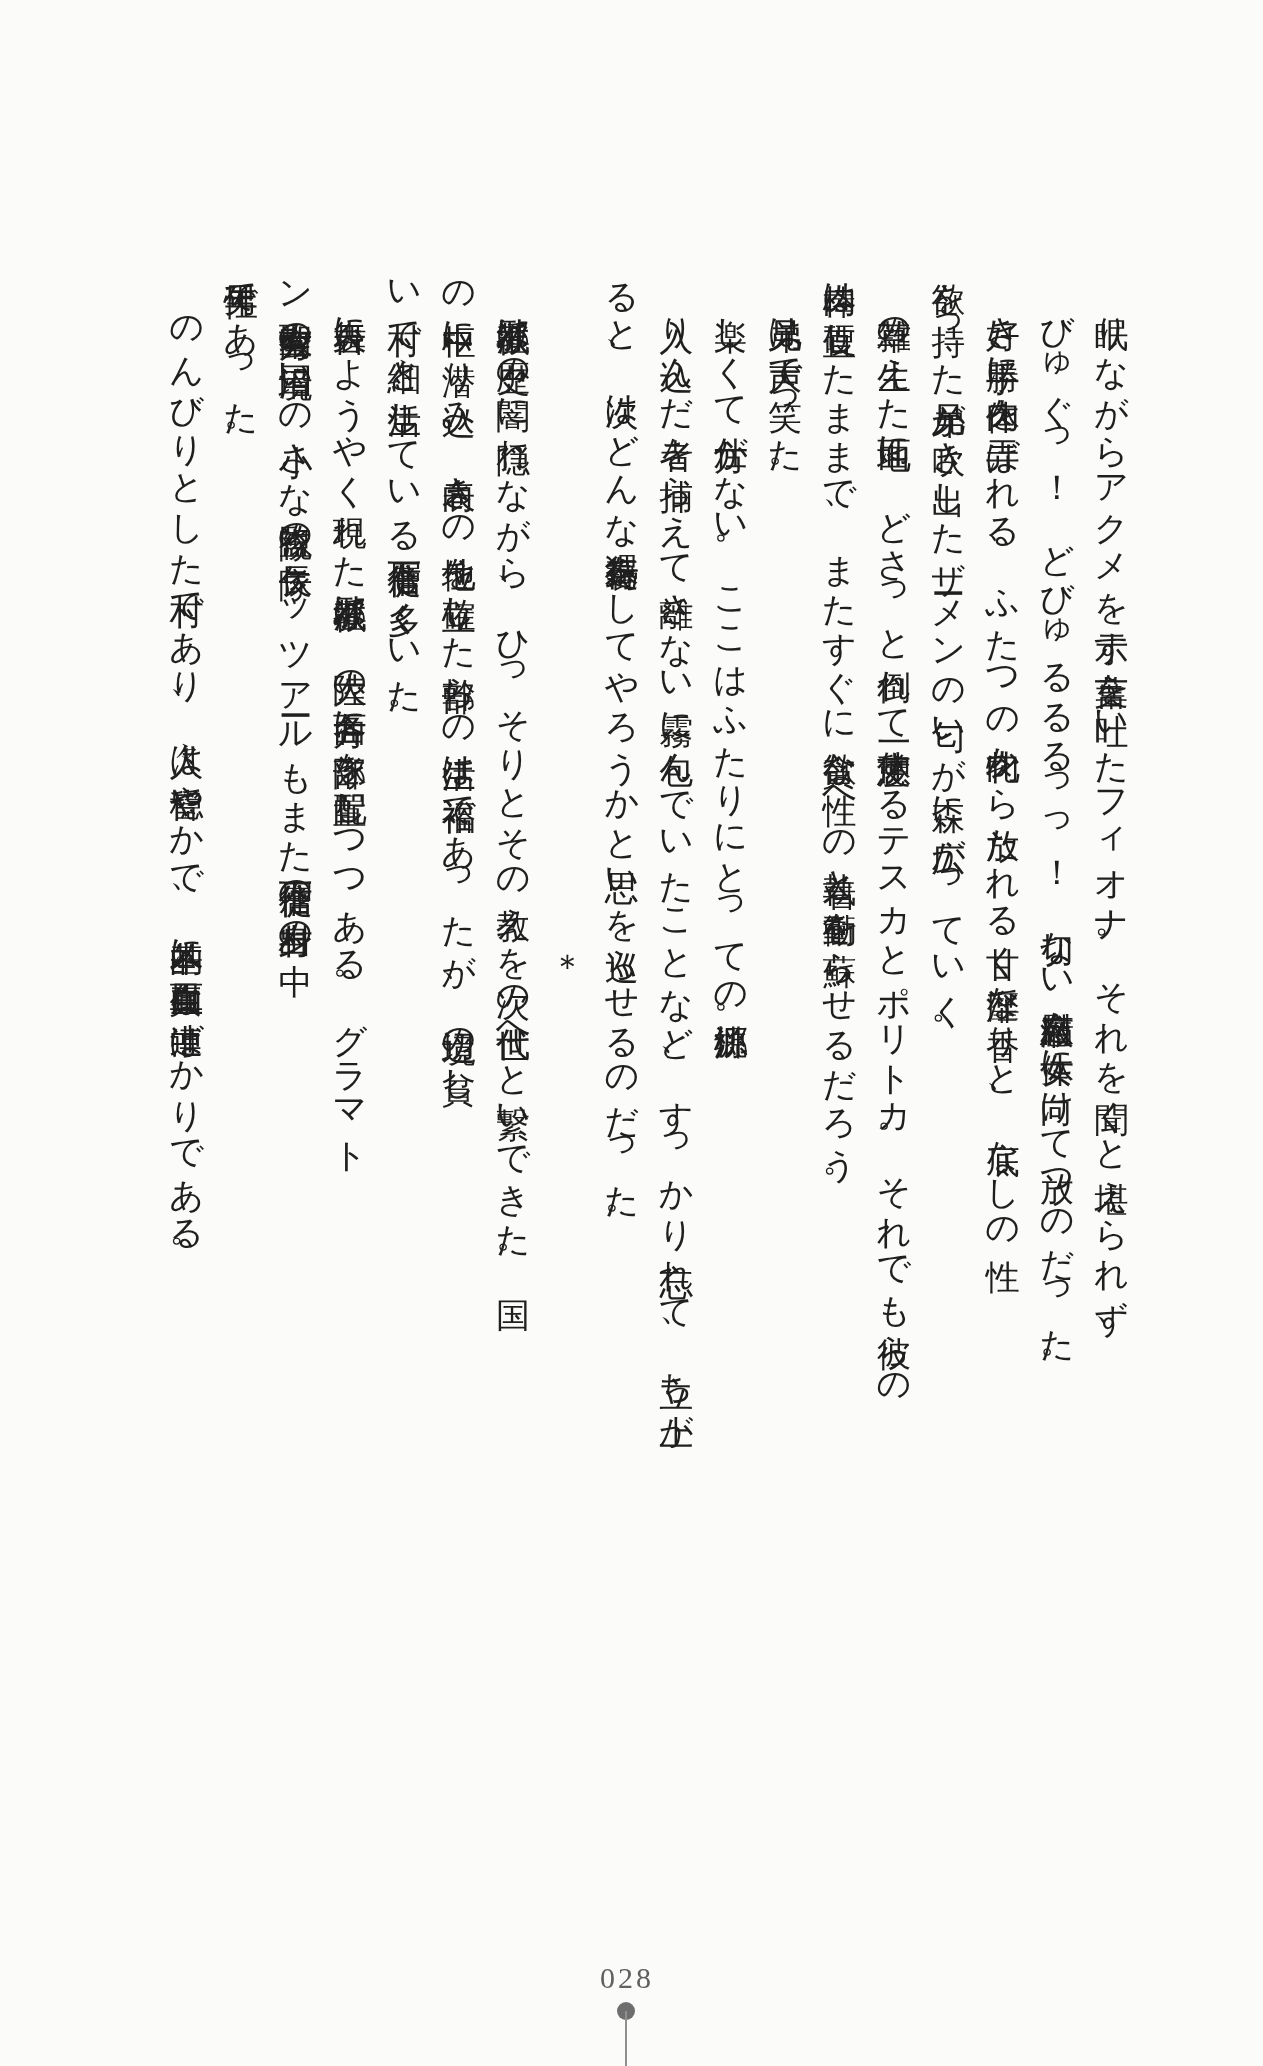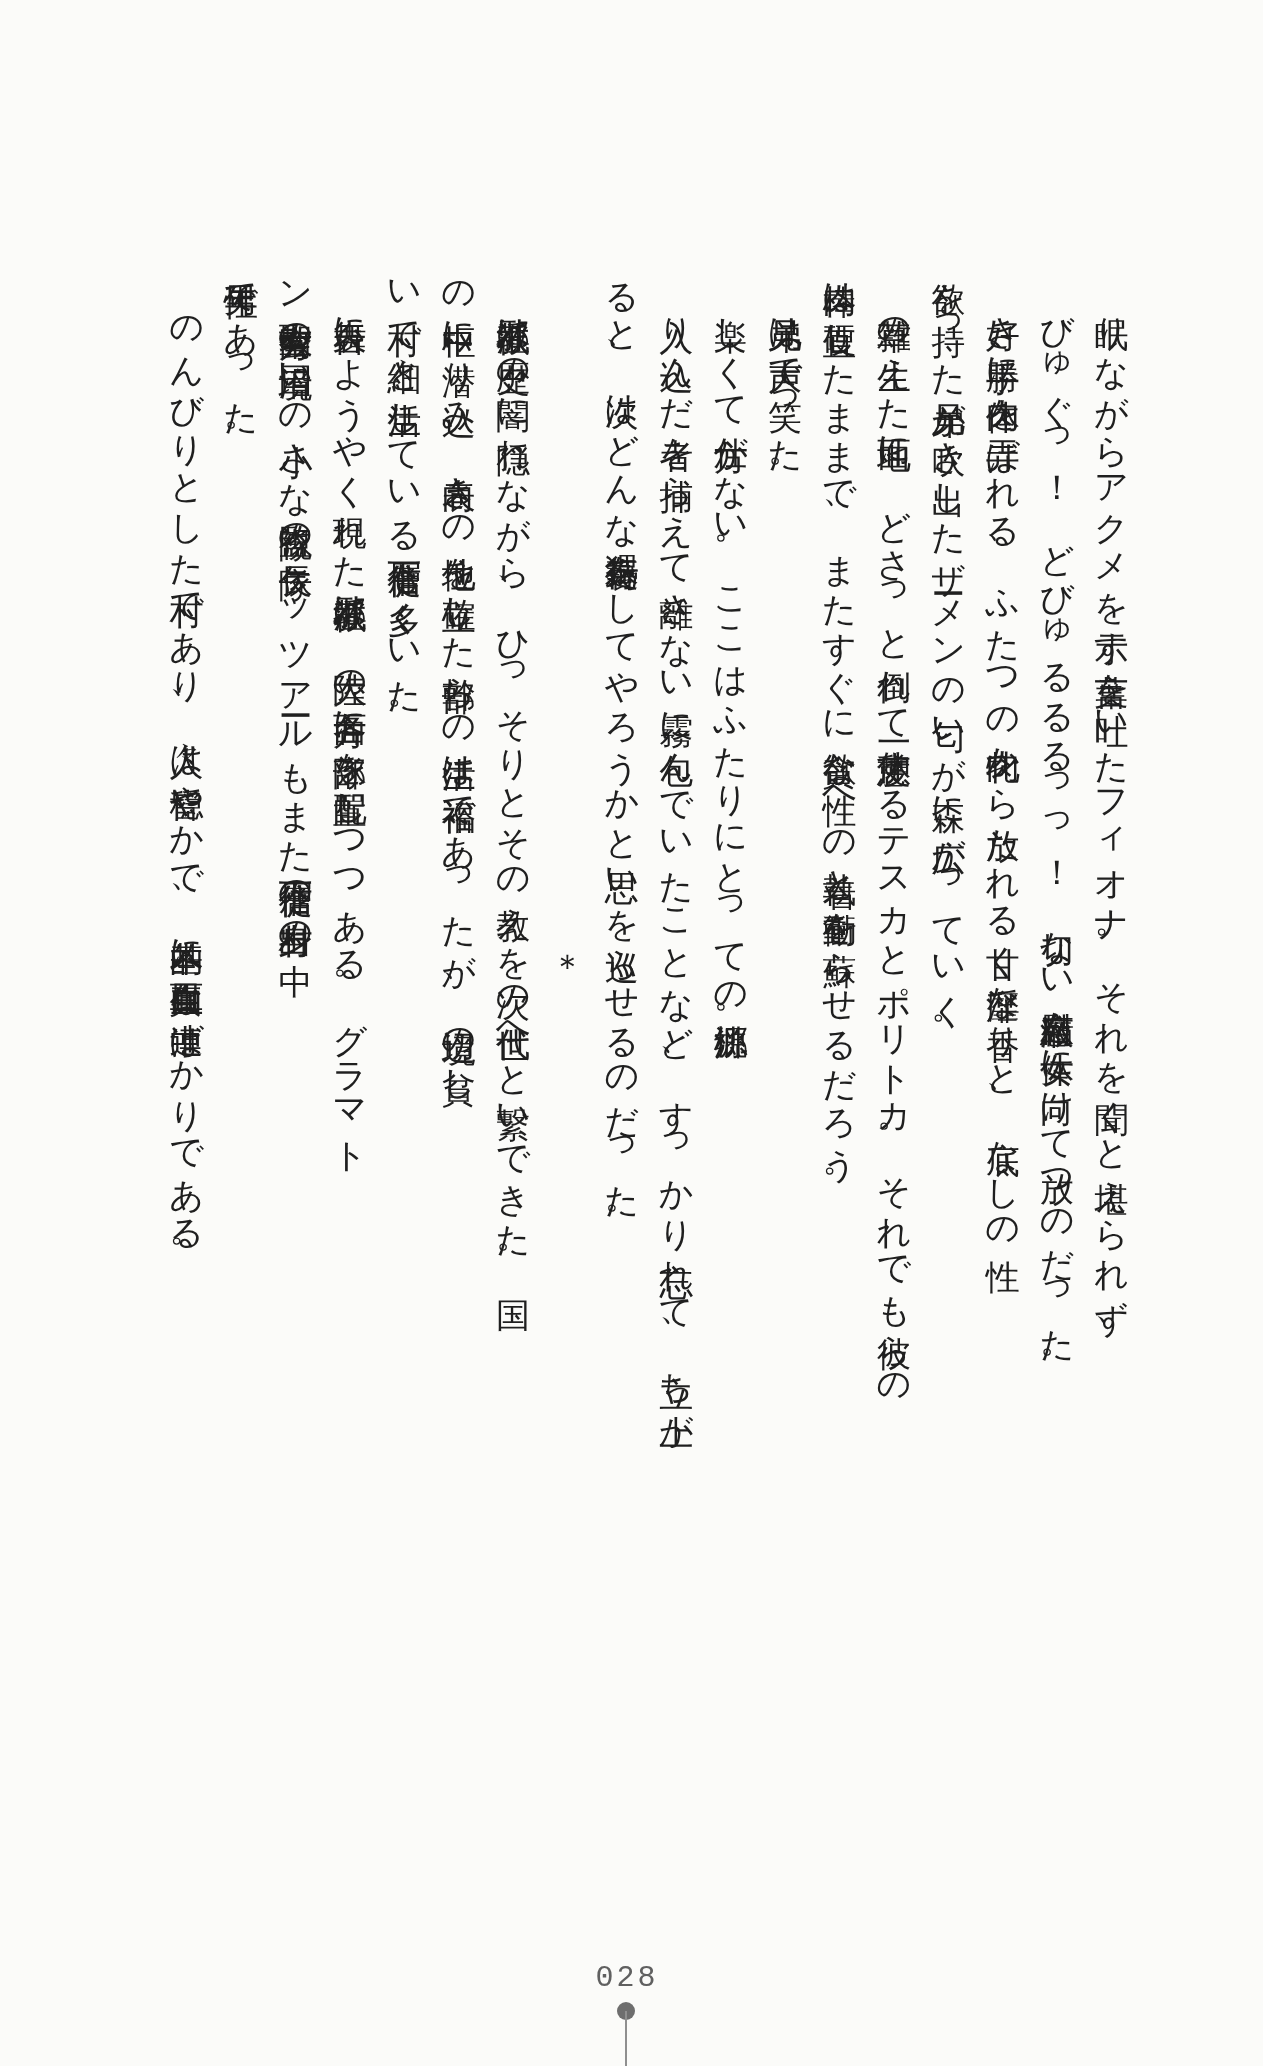--- a/index.html
+++ b/index.html
@@ -37,21 +37,21 @@
   }
   .line.separator {
     text-align: center;
     text-indent: 0;
   }
   .pagenum {
     position: absolute;
     top: 1963px;
     left: 627px;
     transform: translateX(-50%);
-    font-family: Liberation Mono, monospace;
+    font-family: Liberation Serif, serif;
     font-size: 30px;
     line-height: 30px;
     font-weight: 400;
     letter-spacing: 3px;
     color: #606060;
   }
   .marker-dot {
     position: absolute;
     top: 2002px;
     left: 617px;

